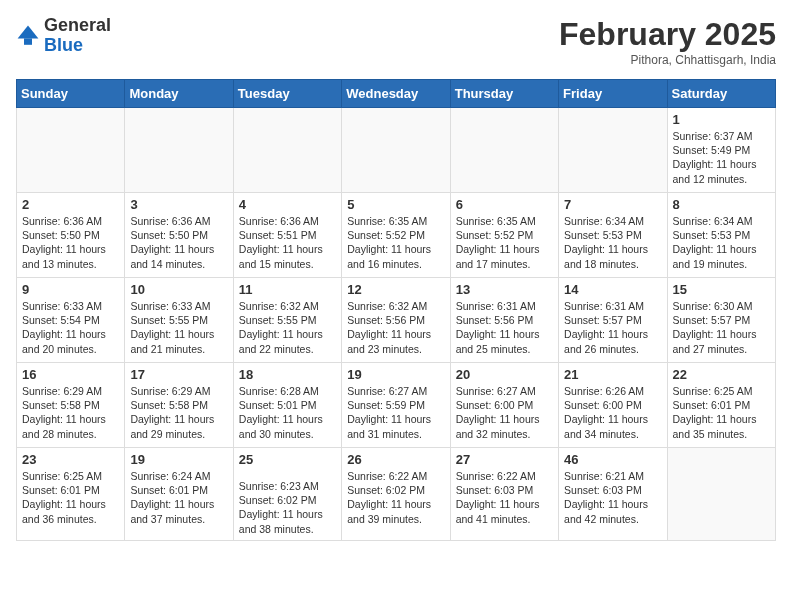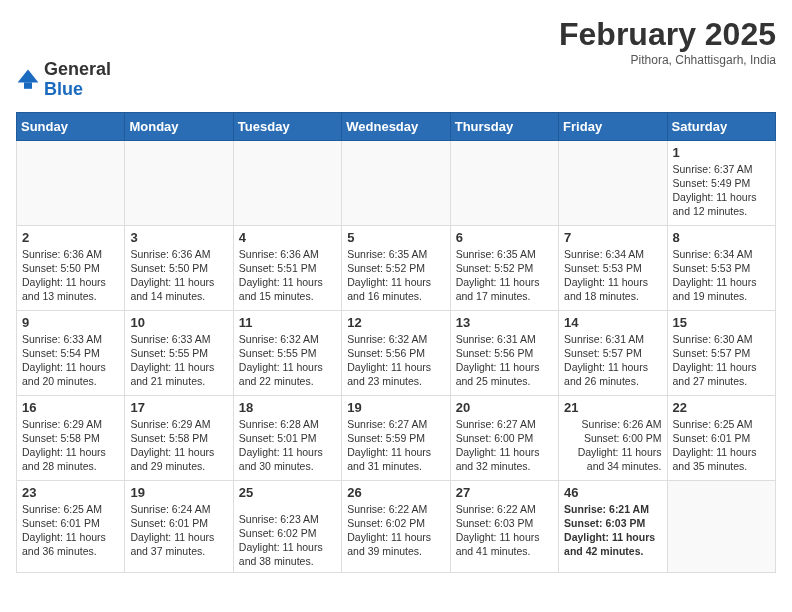--- a/index.html
+++ b/index.html
@@ -13,21 +13,20 @@
     .header {
       display: flex;
       justify-content: space-between;
       align-items: flex-start;
       margin-bottom: 12px;
     }
     .logo {
       display: flex;
       align-items: center;
       gap: 4px;
-      margin-top: 44px;
     }
     .logo-text {
       font-size: 18px;
       font-weight: bold;
       line-height: 1.1;
     }
     .logo-general { color: #333; }
     .logo-blue { color: #1a6bbf; }
     .logo-icon {
       width: 24px;
@@ -265,21 +264,21 @@
         </td>
         <td>
           <span class="day-number">20</span>
           <div class="day-info" style="white-space: pre-line;">Sunrise: 6:27 AM
 Sunset: 6:00 PM
 Daylight: 11 hours
 and 32 minutes.</div>
         </td>
         <td>
           <span class="day-number">21</span>
-          <div class="day-info" style="white-space: pre-line; text-align: right;">Sunrise: 6:26 AM
+          <div class="day-info" style="white-space: pre-line;">Sunrise: 6:26 AM
 Sunset: 6:00 PM
 Daylight: 11 hours
 and 34 minutes.</div>
         </td>
         <td>
           <span class="day-number">22</span>
           <div class="day-info" style="white-space: pre-line;">Sunrise: 6:25 AM
 Sunset: 6:01 PM
 Daylight: 11 hours
 and 35 minutes.</div>
@@ -316,21 +315,21 @@
         </td>
         <td>
           <span class="day-number">27</span>
           <div class="day-info" style="white-space: pre-line;">Sunrise: 6:22 AM
 Sunset: 6:03 PM
 Daylight: 11 hours
 and 41 minutes.</div>
         </td>
         <td>
           <span class="day-number">46</span>
-          <div class="day-info" style="white-space: pre-line; font-weight: bold;">Sunrise: 6:21 AM
+          <div class="day-info" style="white-space: pre-line;">Sunrise: 6:21 AM
 Sunset: 6:03 PM
 Daylight: 11 hours
 and 42 minutes.</div>
         </td>
         <td class="empty"></td>
       </tr>
     </tbody>
 </table>
 
 </body></html>

